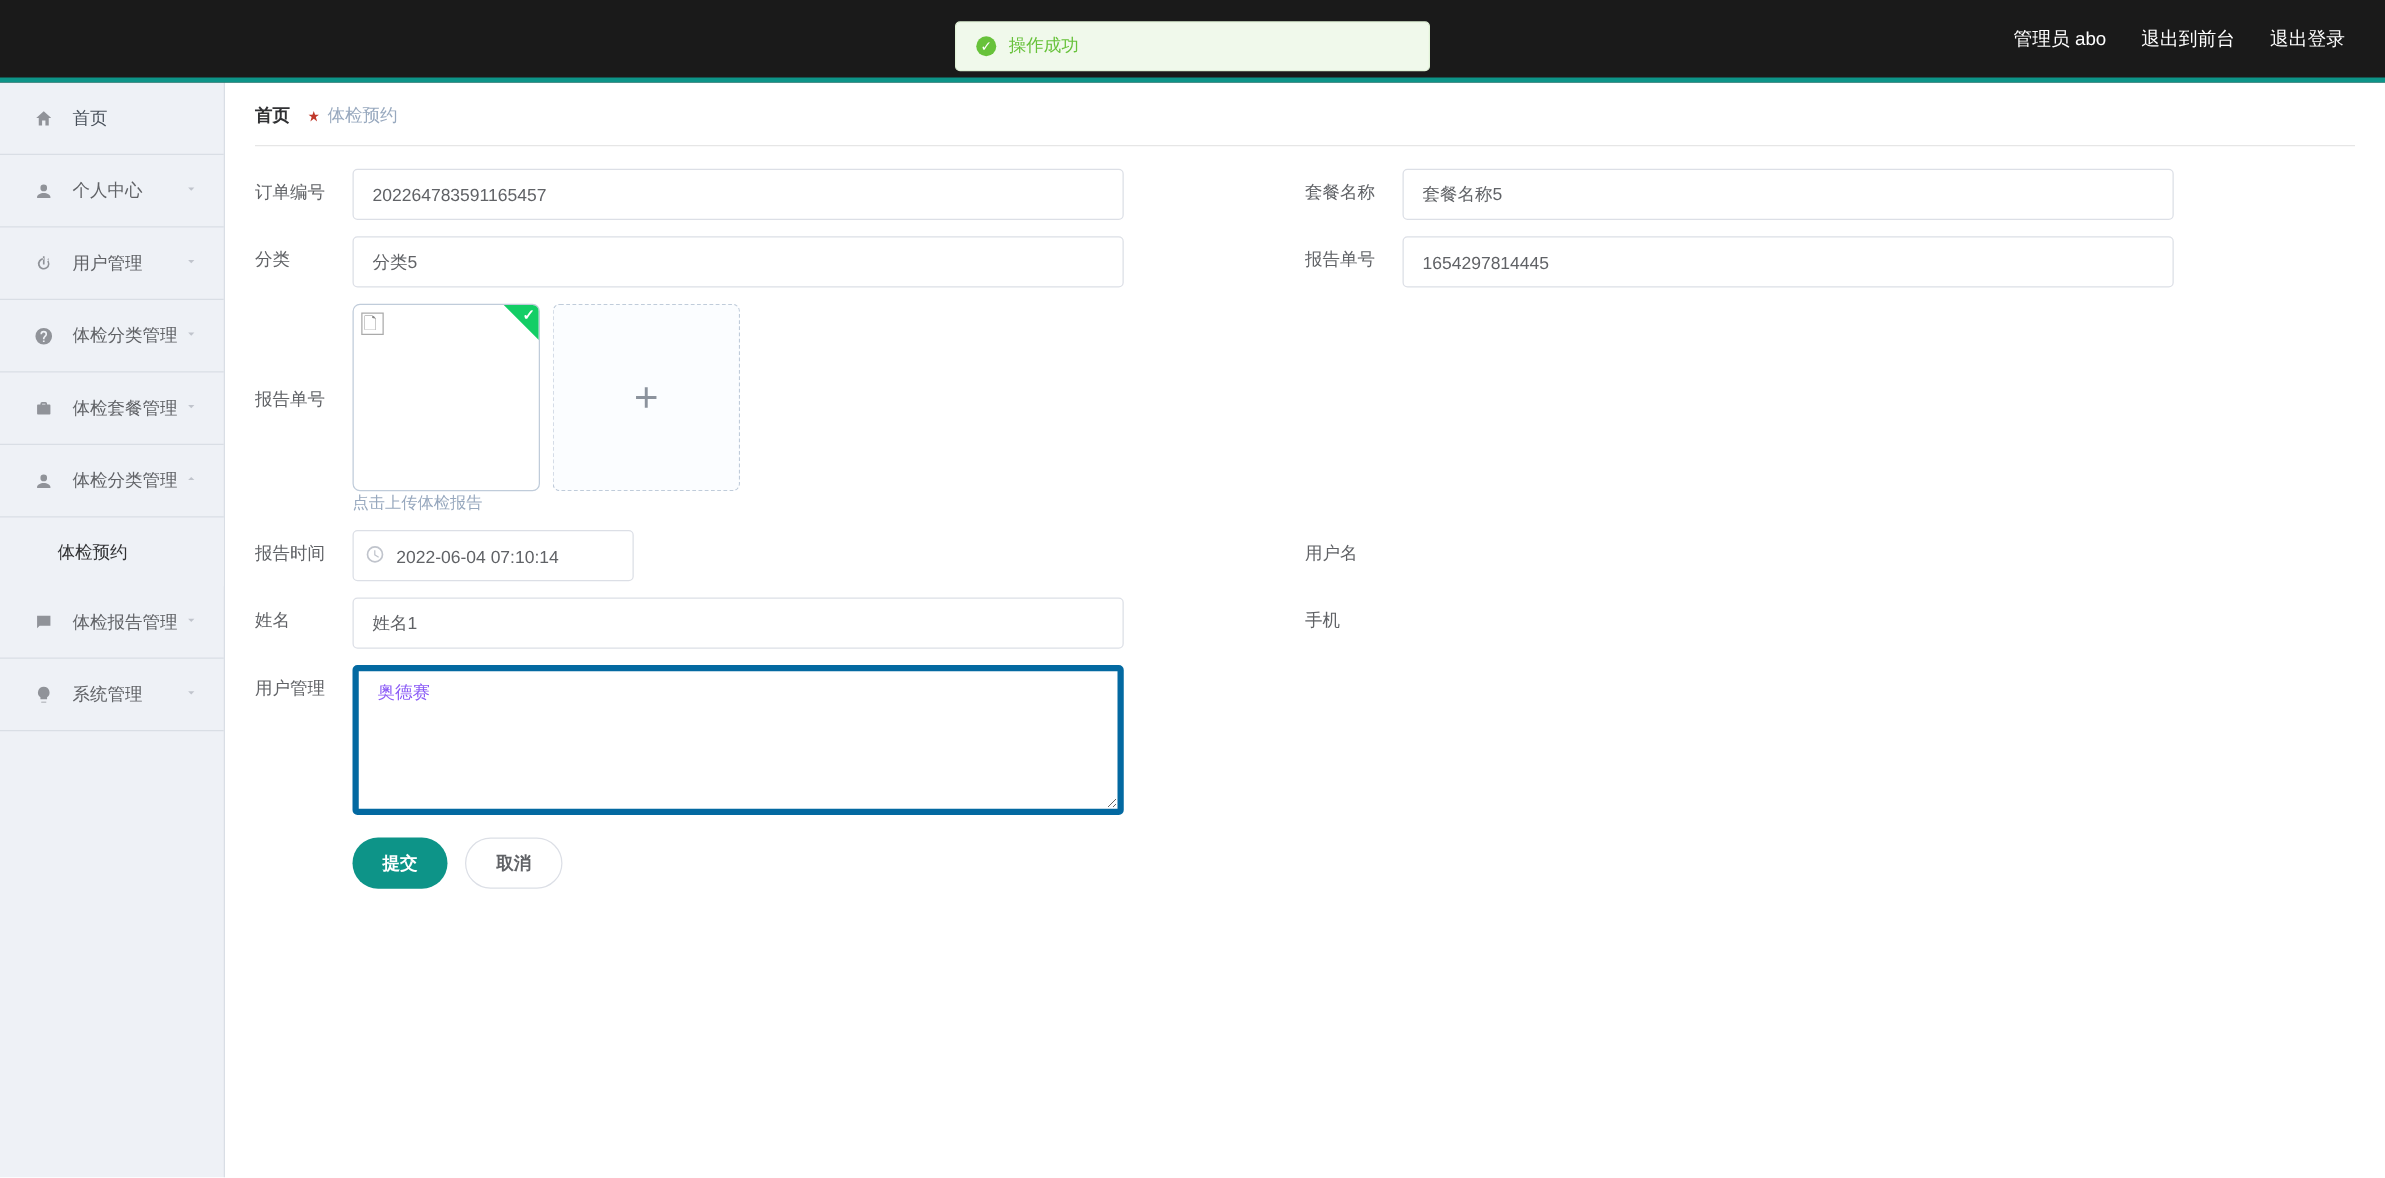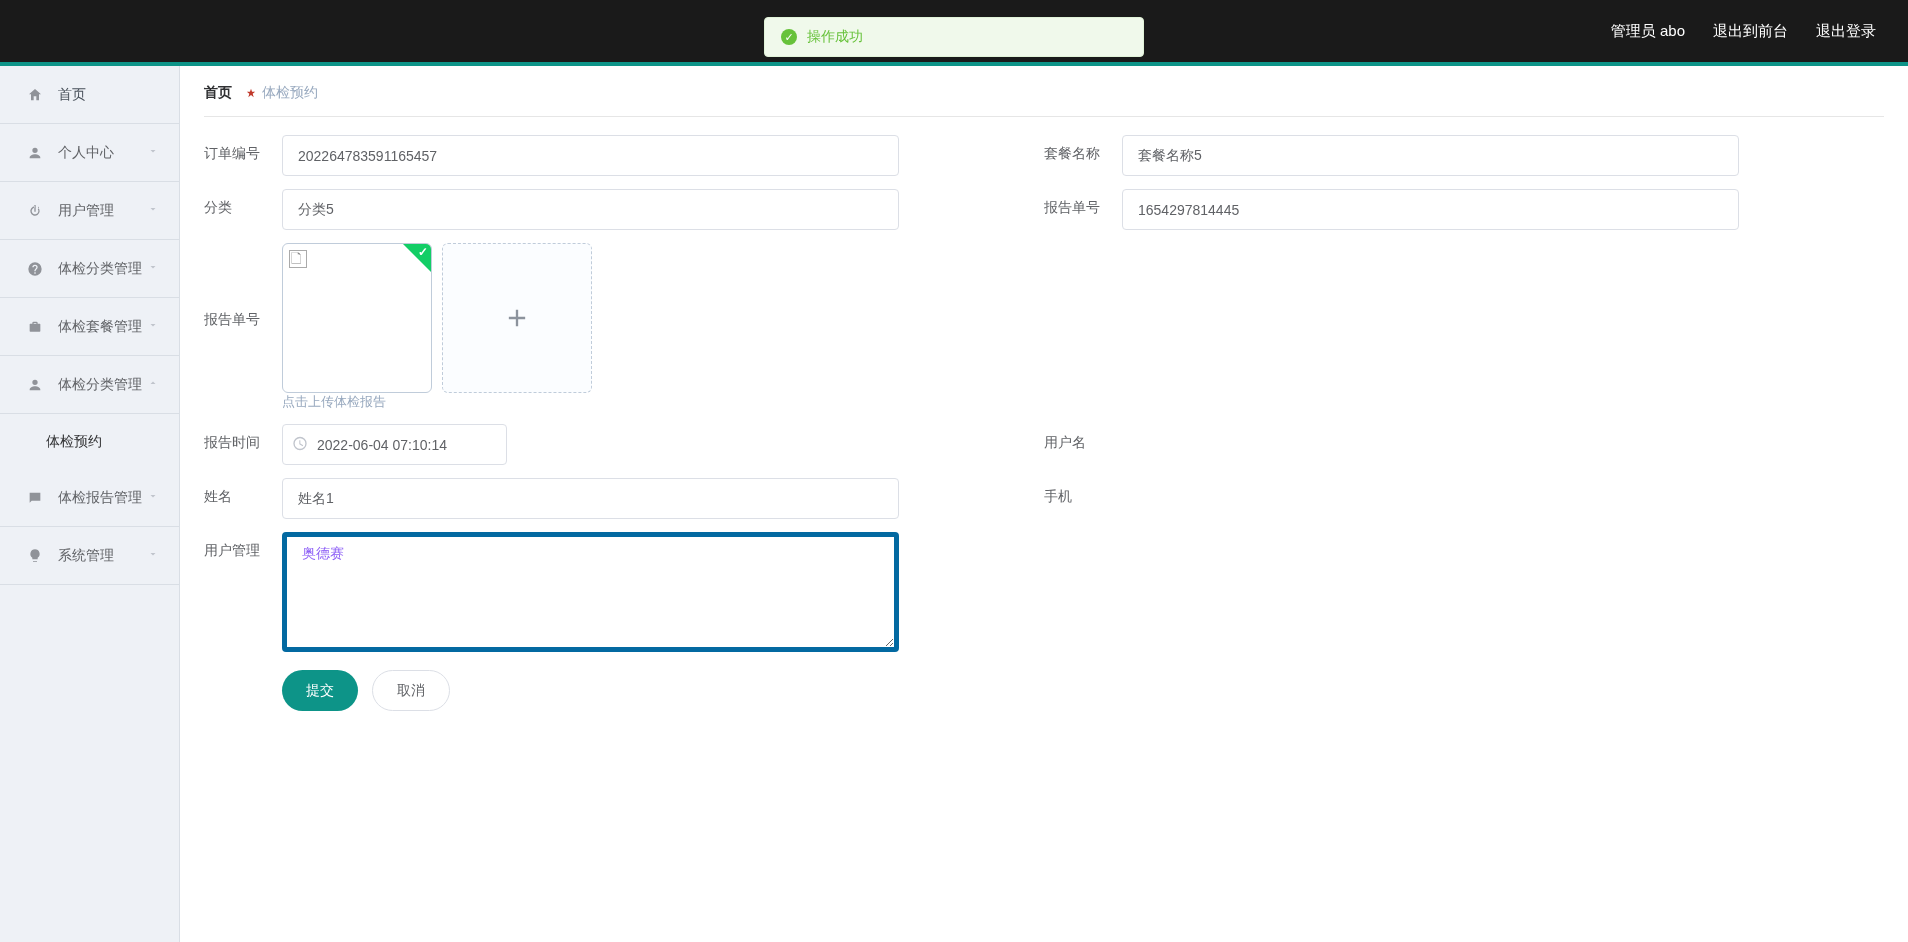--- a/index.html
+++ b/index.html
@@ -121,21 +121,21 @@
       display: flex; align-items: center; justify-content: center;
       cursor: pointer; background: #fbfdff;
     }
     .upload-add svg { width: 28px; height: 28px; fill: #8c939d; }
     .upload-tip { color: #97a8be; font-size: 13px; }
     
     .actions { display: flex; gap: 14px; margin-left: 78px; margin-top: 18px; }
     .btn {
       height: 41px; padding: 0 24px; border-radius: 21px;
       font-size: 14px; cursor: pointer; border: none;
-      display: inline-flex; align-items: center;
+      display: inline-flex; align-items: center; font-weight: bold;
     }
     .btn-primary { background: #0d9488; color: #fff; }
     .btn-default { background: #fff; color: #606266; border: 1px solid #dcdfe6; }
   </style>
 </head>
 <body>
 
 <div class="header">
   <div class="toast">
     <span class="toast-icon">✓</span>

